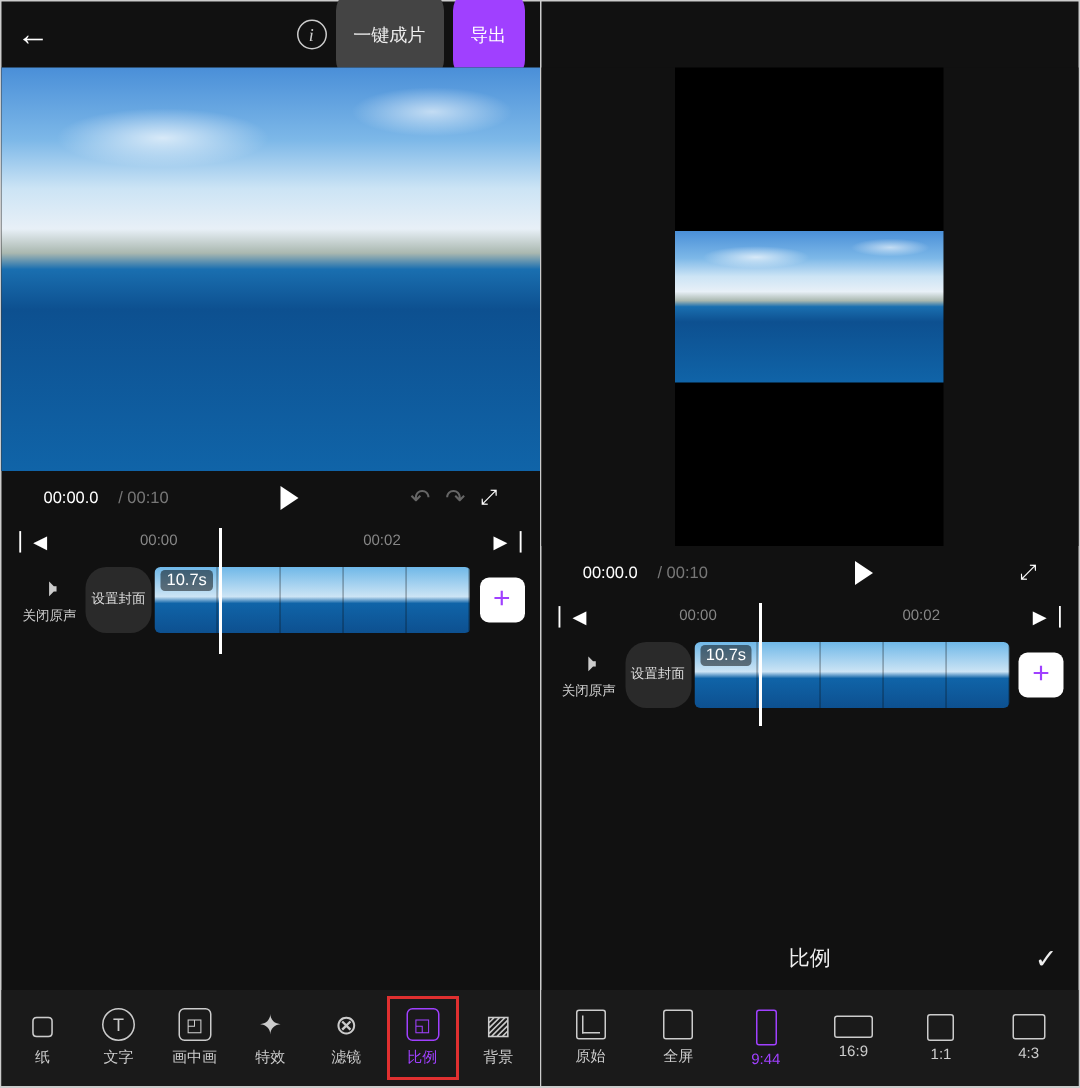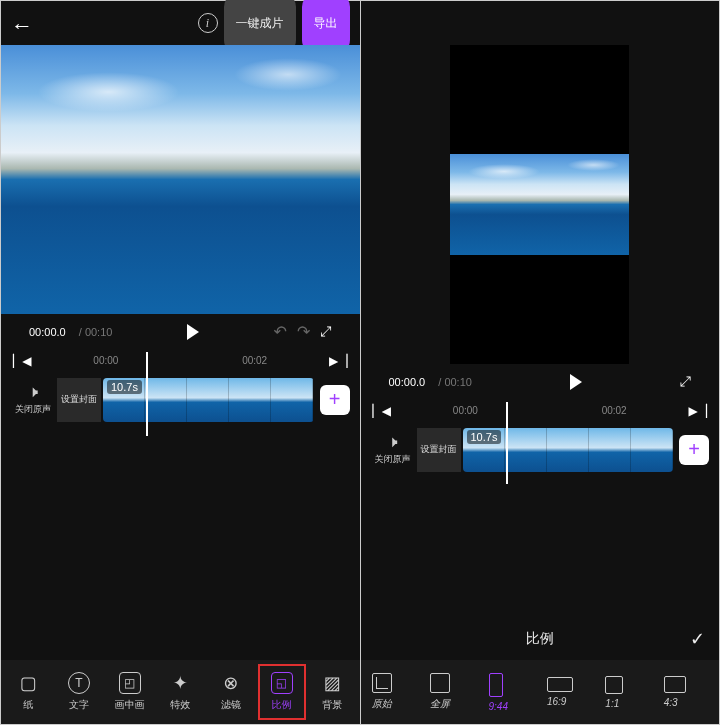--- a/index.html
+++ b/index.html
@@ -155,21 +155,21 @@
     color: #ccc;
     font-size: 9px;
     gap: 2px;
   }
   .mute-icon { font-size: 16px; }
   .cover-chip {
     width: 44px; height: 44px;
     background: #2a2a2a;
     display: flex; align-items: center; justify-content: center;
     font-size: 9px; color: #ddd;
-    border-radius: 0;
+    border-radius: 14px;
     cursor: pointer;
   }
   .tl-clip {
     flex: 1;
     height: 44px;
     border-radius: 4px;
     overflow: hidden;
     display: flex;
     position: relative;
   }
@@ -262,27 +262,26 @@
     height: 64px;
     display: flex;
     align-items: center;
     justify-content: space-around;
     background: #1a1a1a;
     padding: 0 4px;
   }
   .ratio-opt {
     display: flex;
     flex-direction: column;
-    align-items: flex-start;
+    align-items: center;
     gap: 4px;
     font-size: 10px;
     color: #ccc;
     cursor: pointer;
     min-width: 44px;
-    font-style: italic;
   }
   .ratio-opt.active { color: #a040ff; }
   .ratio-box {
     border: 1.5px solid currentColor;
     border-radius: 2px;
   }
   .rb-orig { width: 20px; height: 20px; position: relative; }
   .rb-orig::after { content:""; position:absolute; inset:3px; border:1px solid currentColor; border-top:none; border-right:none; }
   .rb-full { width: 20px; height: 20px; }
   .rb-916 { width: 14px; height: 24px; }

